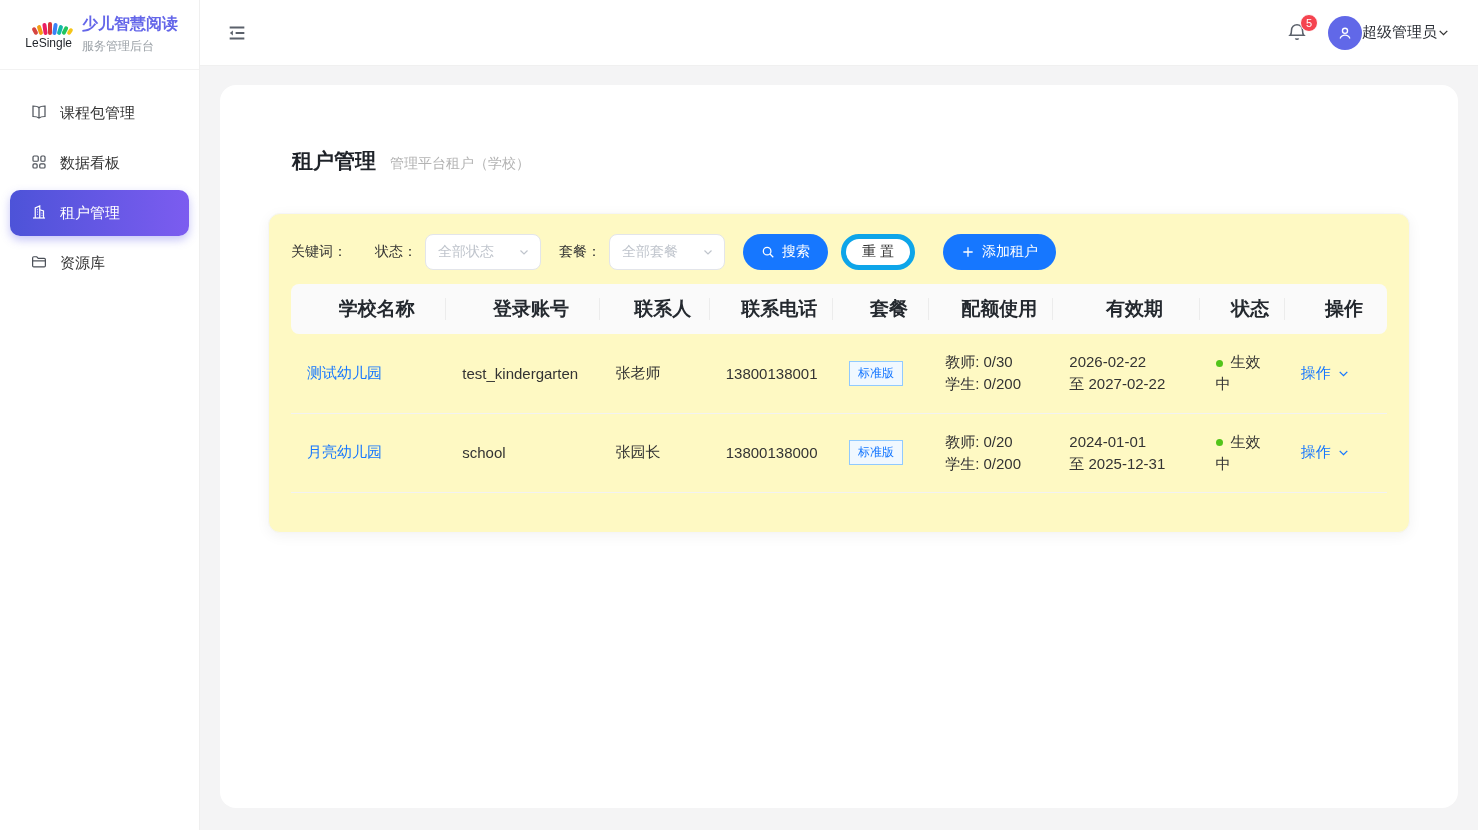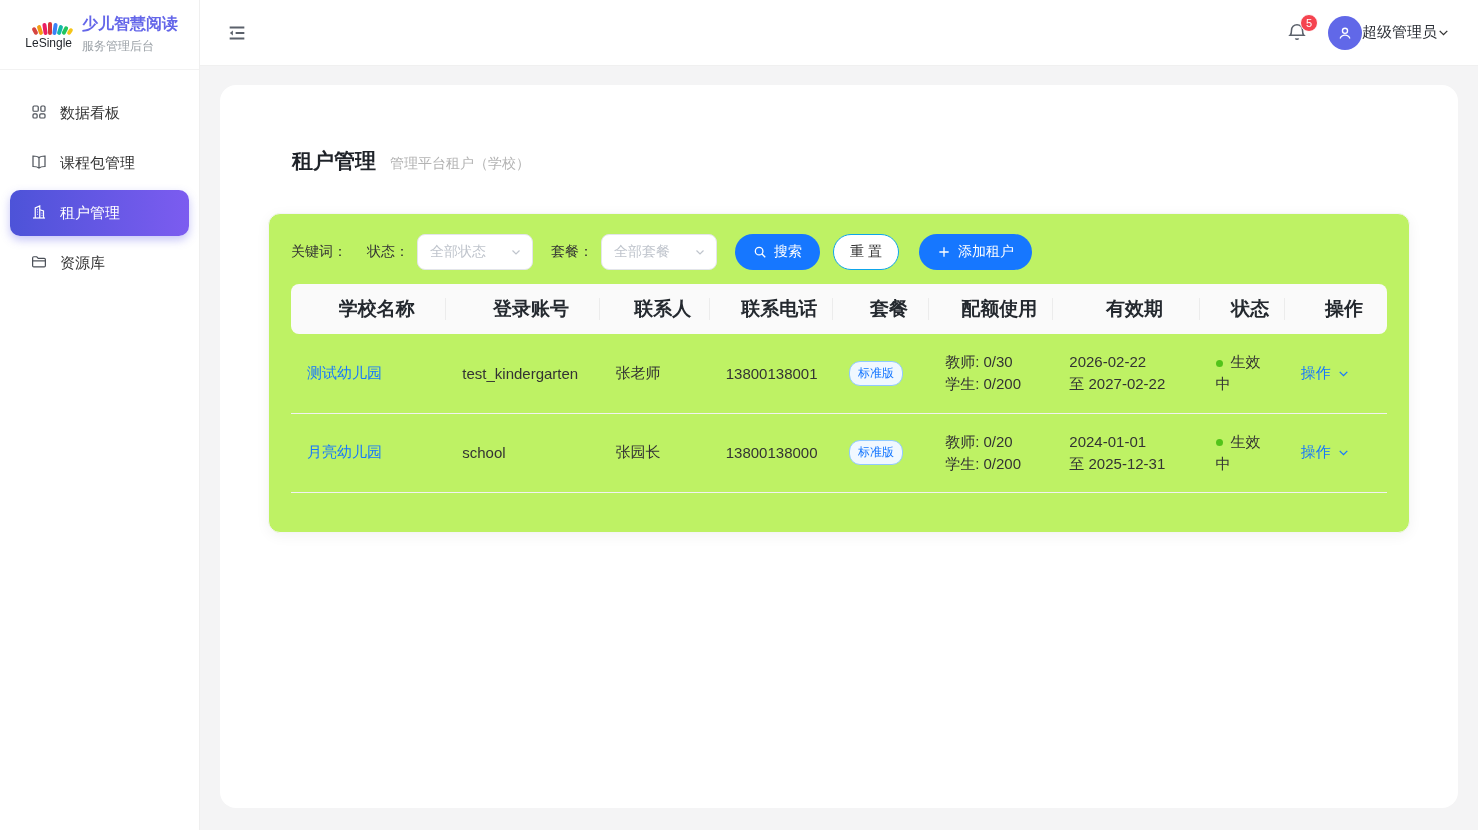--- a/index.html
+++ b/index.html
@@ -45,50 +45,50 @@
   .avatar { width:34px; height:34px; border-radius:50%; background:#6168e8; display:flex; align-items:center; justify-content:center; }
   .user-name { font-size:15px; color:#2b2f36; }
 
   .content { flex:1; background:#f4f4f5; overflow:hidden; }
   .card { background:#fff; border-radius:16px; margin:19px 20px 22px; height:723px; padding:62px 48px 0; }
 
   .page-head { display:flex; align-items:baseline; gap:14px; margin-left:24px; }
   .page-title { font-size:21px; font-weight:bold; color:#1f2329; }
   .page-subtitle { font-size:14px; color:#b3b3b3; }
 
-  .panel { margin-top:38px; background:#bef264; border:1px solid #f5f5f6; border-radius:12px;
+  .panel { margin-top:38px; background:#fef9c3; border:1px solid #f5f5f6; border-radius:12px;
            box-shadow:0 3px 14px rgba(0,0,0,.05); padding:20px 22px 39px; }
 
   
   .filter-bar { display:flex; align-items:center; }
   .f-label { font-size:14px; color:#333; white-space:nowrap; }
   .f-input { width:188px; height:36px; border:1px solid #e3e5ea; border-radius:8px; margin-left:8px;
              padding:0 12px; font-size:14px; color:#333; outline:none; font-family:inherit; }
   .f-input::placeholder { color:#bfc4cc; }
   .f-select { width:116px; height:36px; border:1px solid #e3e5ea; border-radius:8px; margin-left:8px;
               display:flex; align-items:center; justify-content:space-between; padding:0 10px 0 12px;
               font-size:14px; color:#bfc4cc; cursor:pointer; background:#fff; }
-  .gap20 { margin-left:20px; } .gap18 { margin-left:18px; }
+  .gap20 { margin-left:28px; } .gap18 { margin-left:18px; }
   .btn { height:36px; border-radius:18px; display:inline-flex; align-items:center; 
          font-size:14px; cursor:pointer; border:none; gap:7px; font-family:inherit; }
   .btn-primary { background:#1677ff; color:#fff; padding:0 18px; }
-  .btn-default { background:#fff; color:#333; border:1px solid #0ea5e9; padding:0 16px; }
+  .btn-default { background:#fff; color:#333; border:5px solid #0ea5e9; padding:0 16px; }
 
   
   table { width:100%; border-collapse:collapse; table-layout:fixed; margin-top:14px; }
   thead th { background:#fafafa; height:50px; text-align:center; font-size:19px; font-weight:700; color:#24292f;
              padding:0 0 0 16px; position:relative; }
   thead th:first-child { border-radius:8px 0 0 8px; }
   thead th:last-child { border-radius:0 8px 8px 0; }
   thead th:not(:last-child)::after { content:""; position:absolute; right:0; top:14px; height:22px; width:1px; background:#ececec; }
   tbody td { height:79px; border-bottom:1px solid #f2f2f2; font-size:15px; color:#333; padding:0 14px 0 16px; vertical-align:middle; }
   tbody tr:last-child td { border-bottom:1px solid #f2f2f2; }
   .link { color:#1677ff; cursor:pointer; text-decoration:none; }
   .tag-blue { display:inline-block; font-size:12px; color:#1677ff; background:#f0f8ff; border:1px solid #91caff;
-              border-radius:11px; padding:3px 8px; }
+              border-radius:0; padding:3px 8px; }
   .two-line { line-height:22px; }
   .status-cell { line-height:22px; }
   .dot { display:inline-block; width:7px; height:7px; border-radius:50%; background:#52c41a; margin-right:8px; vertical-align:middle; }
   .op-link { color:#1677ff; display:inline-flex; align-items:center; gap:6px; cursor:pointer; font-size:15px; }
 
   
   .pager { display:flex; align-items:center; justify-content:flex-end; margin-top:16px; gap:9px; }
   .pager-total { font-size:14px; color:#333; margin-right:5px; }
   .pg-arrow { width:30px; height:32px; display:flex; align-items:center; justify-content:center; cursor:pointer; }
   .pg-num { width:32px; height:32px; border:1px solid #1677ff; color:#1677ff; border-radius:8px; font-size:14px;
@@ -117,36 +117,36 @@
     <div class="logo-text">
       <div class="t1">少儿智慧阅读</div>
       <div class="t2">服务管理后台</div>
     </div>
   </div>
 
   <nav class="menu">
     <div class="menu-item">
       <span>
         <svg viewBox="0 0 24 24">
+            <path d="M12 6c-2-1.6-4.6-2-8-2v14c3.4 0 6 .4 8 2 2-1.6 4.6-2 8-2V4c-3.4 0-6 .4-8 2z"></path>
+            <path d="M12 6v14"></path>
+          </svg>
+      </span>
+      <span>课程包管理</span>
+    </div>
+    <div class="menu-item">
+      <span>
+        <svg viewBox="0 0 24 24">
             <rect x="4" y="4" width="7" height="7" rx="1.5"></rect>
             <rect x="14.5" y="4" width="5.5" height="7" rx="1.5"></rect>
             <rect x="4" y="14.5" width="5.5" height="5.5" rx="1.5"></rect>
             <rect x="13" y="14.5" width="7" height="5.5" rx="1.5"></rect>
           </svg>
       </span>
       <span>数据看板</span>
-    </div>
-    <div class="menu-item">
-      <span>
-        <svg viewBox="0 0 24 24">
-            <path d="M12 6c-2-1.6-4.6-2-8-2v14c3.4 0 6 .4 8 2 2-1.6 4.6-2 8-2V4c-3.4 0-6 .4-8 2z"></path>
-            <path d="M12 6v14"></path>
-          </svg>
-      </span>
-      <span>课程包管理</span>
     </div>
     <div class="menu-item active">
       <span>
         <svg viewBox="0 0 24 24">
             <path d="M4 20h16"></path>
             <path d="M7 20V6.5L13 4v16"></path>
             <path d="M13 9l5 1.5V20"></path>
             <path d="M9.4 9h1.2M9.4 12h1.2M9.4 15h1.2M15.5 13.5h.9M15.5 16.5h.9"></path>
           </svg>
       </span>

